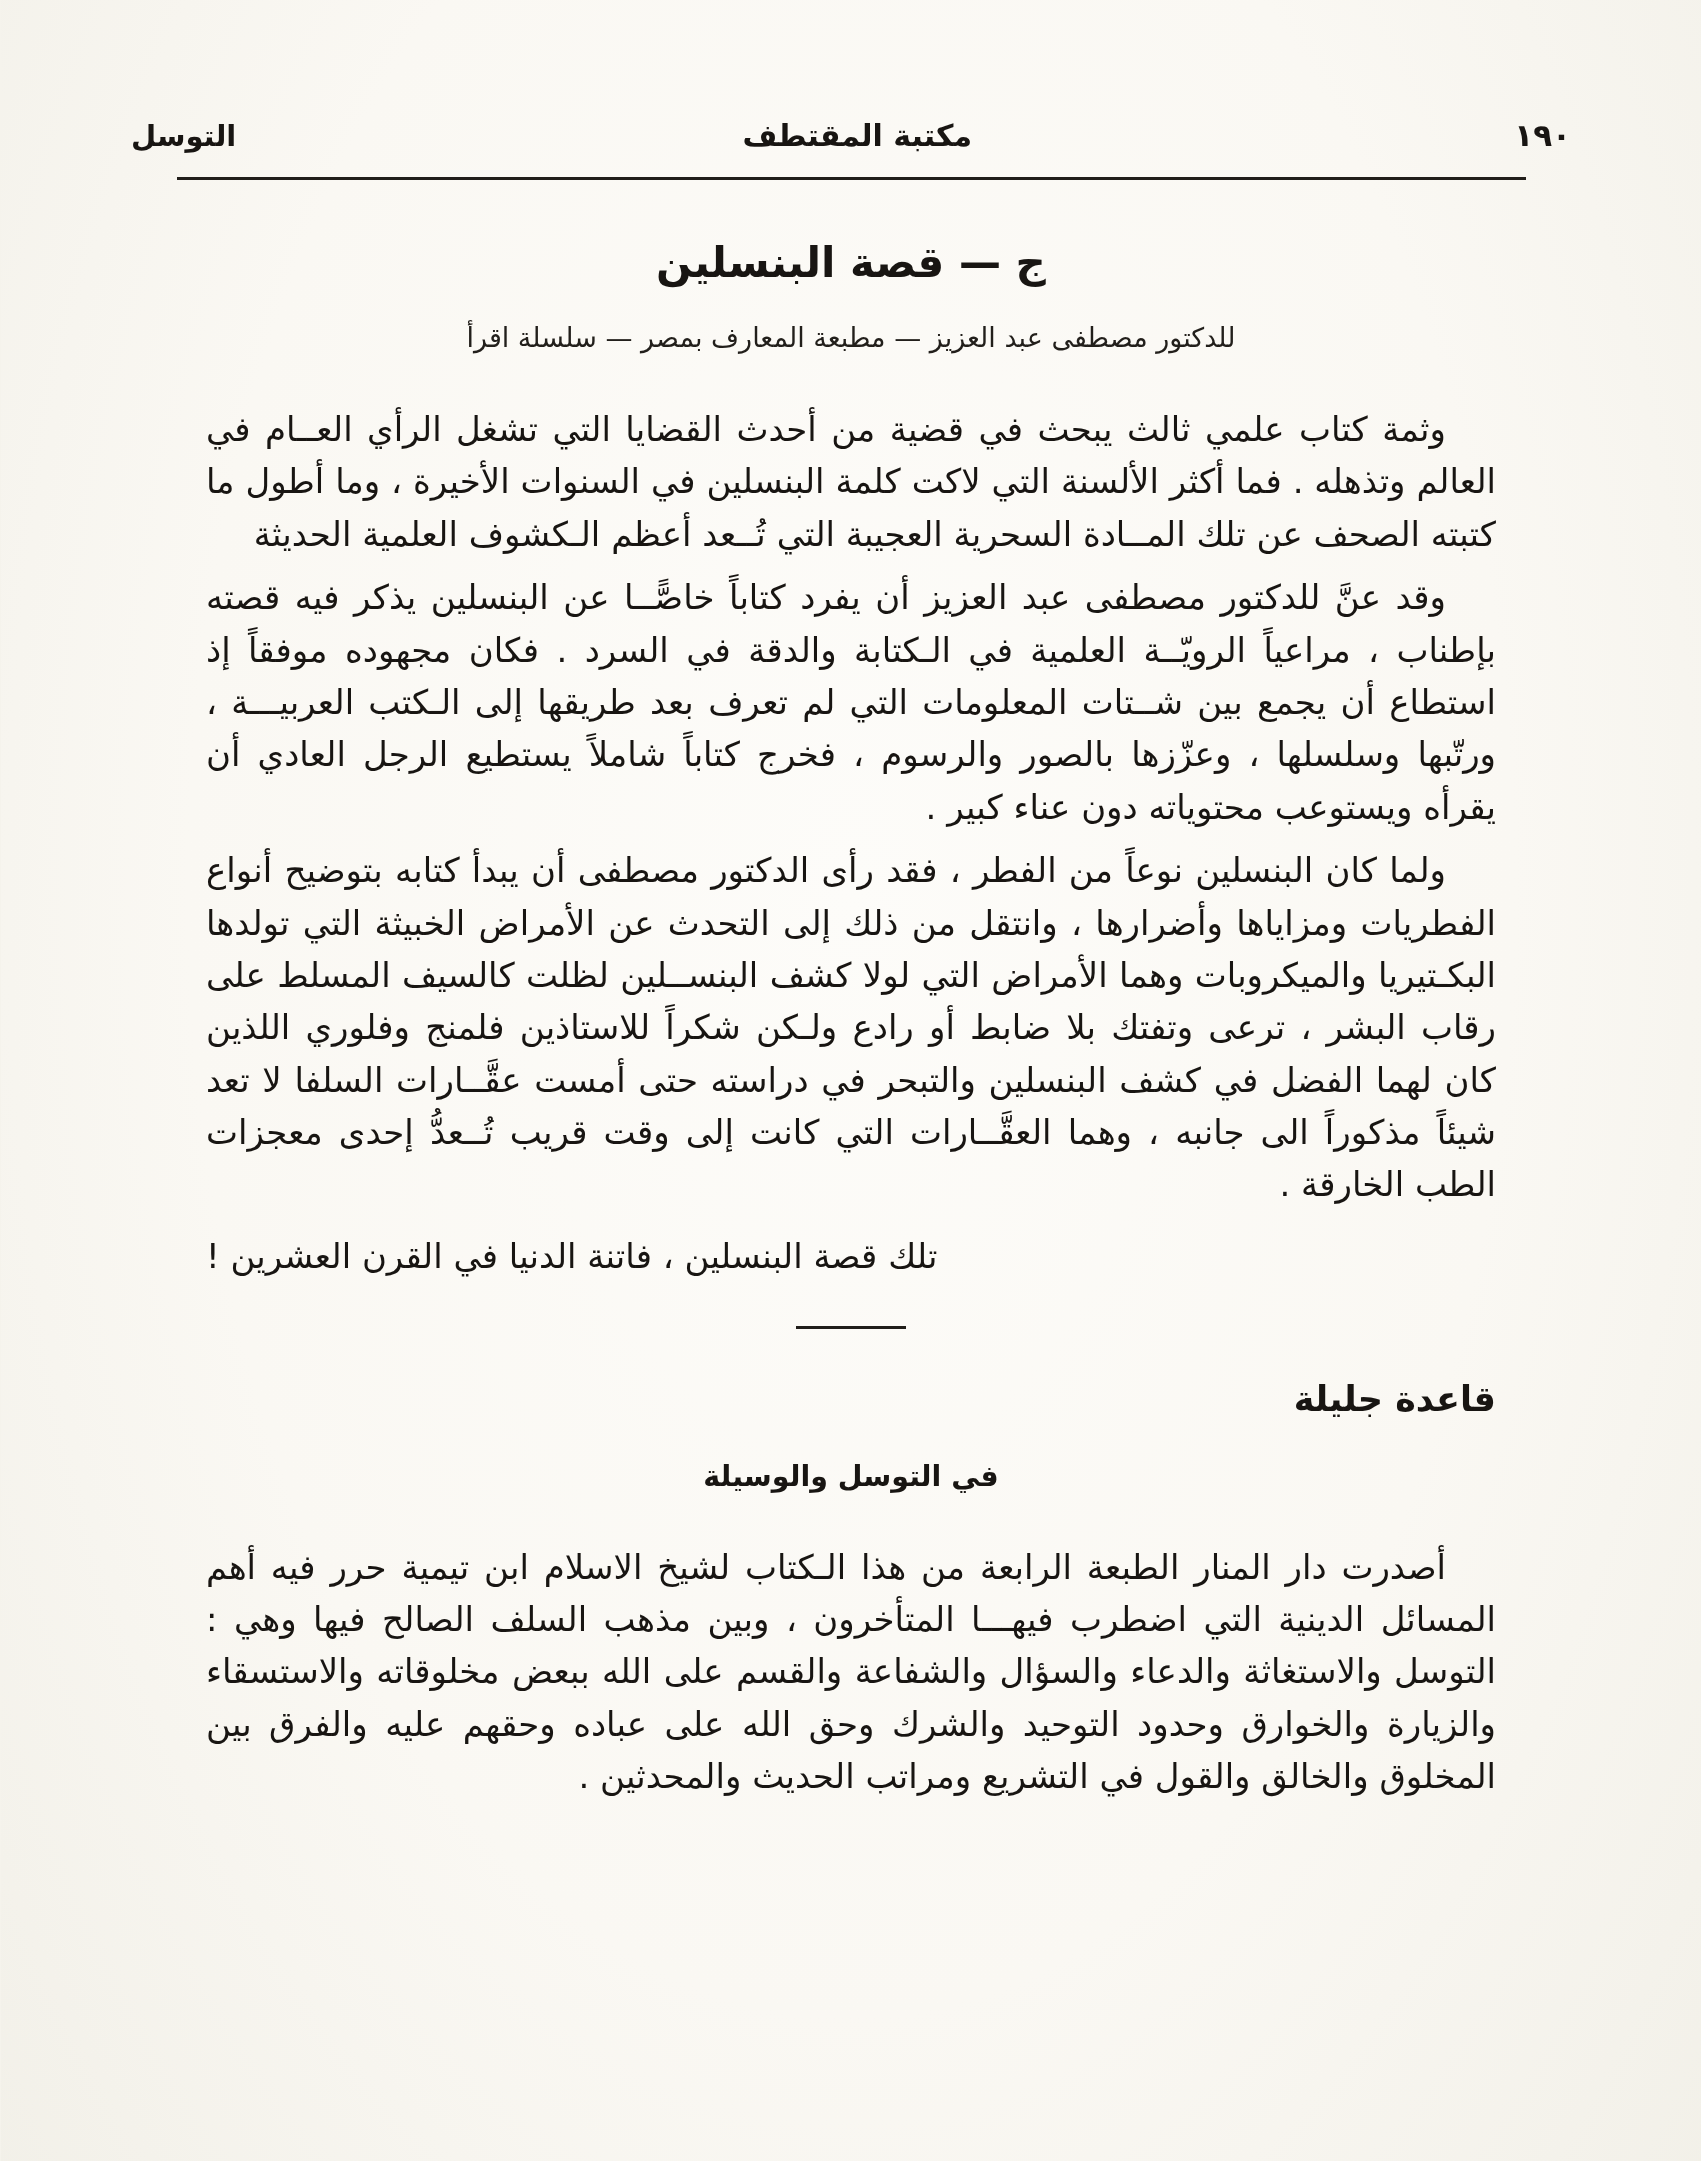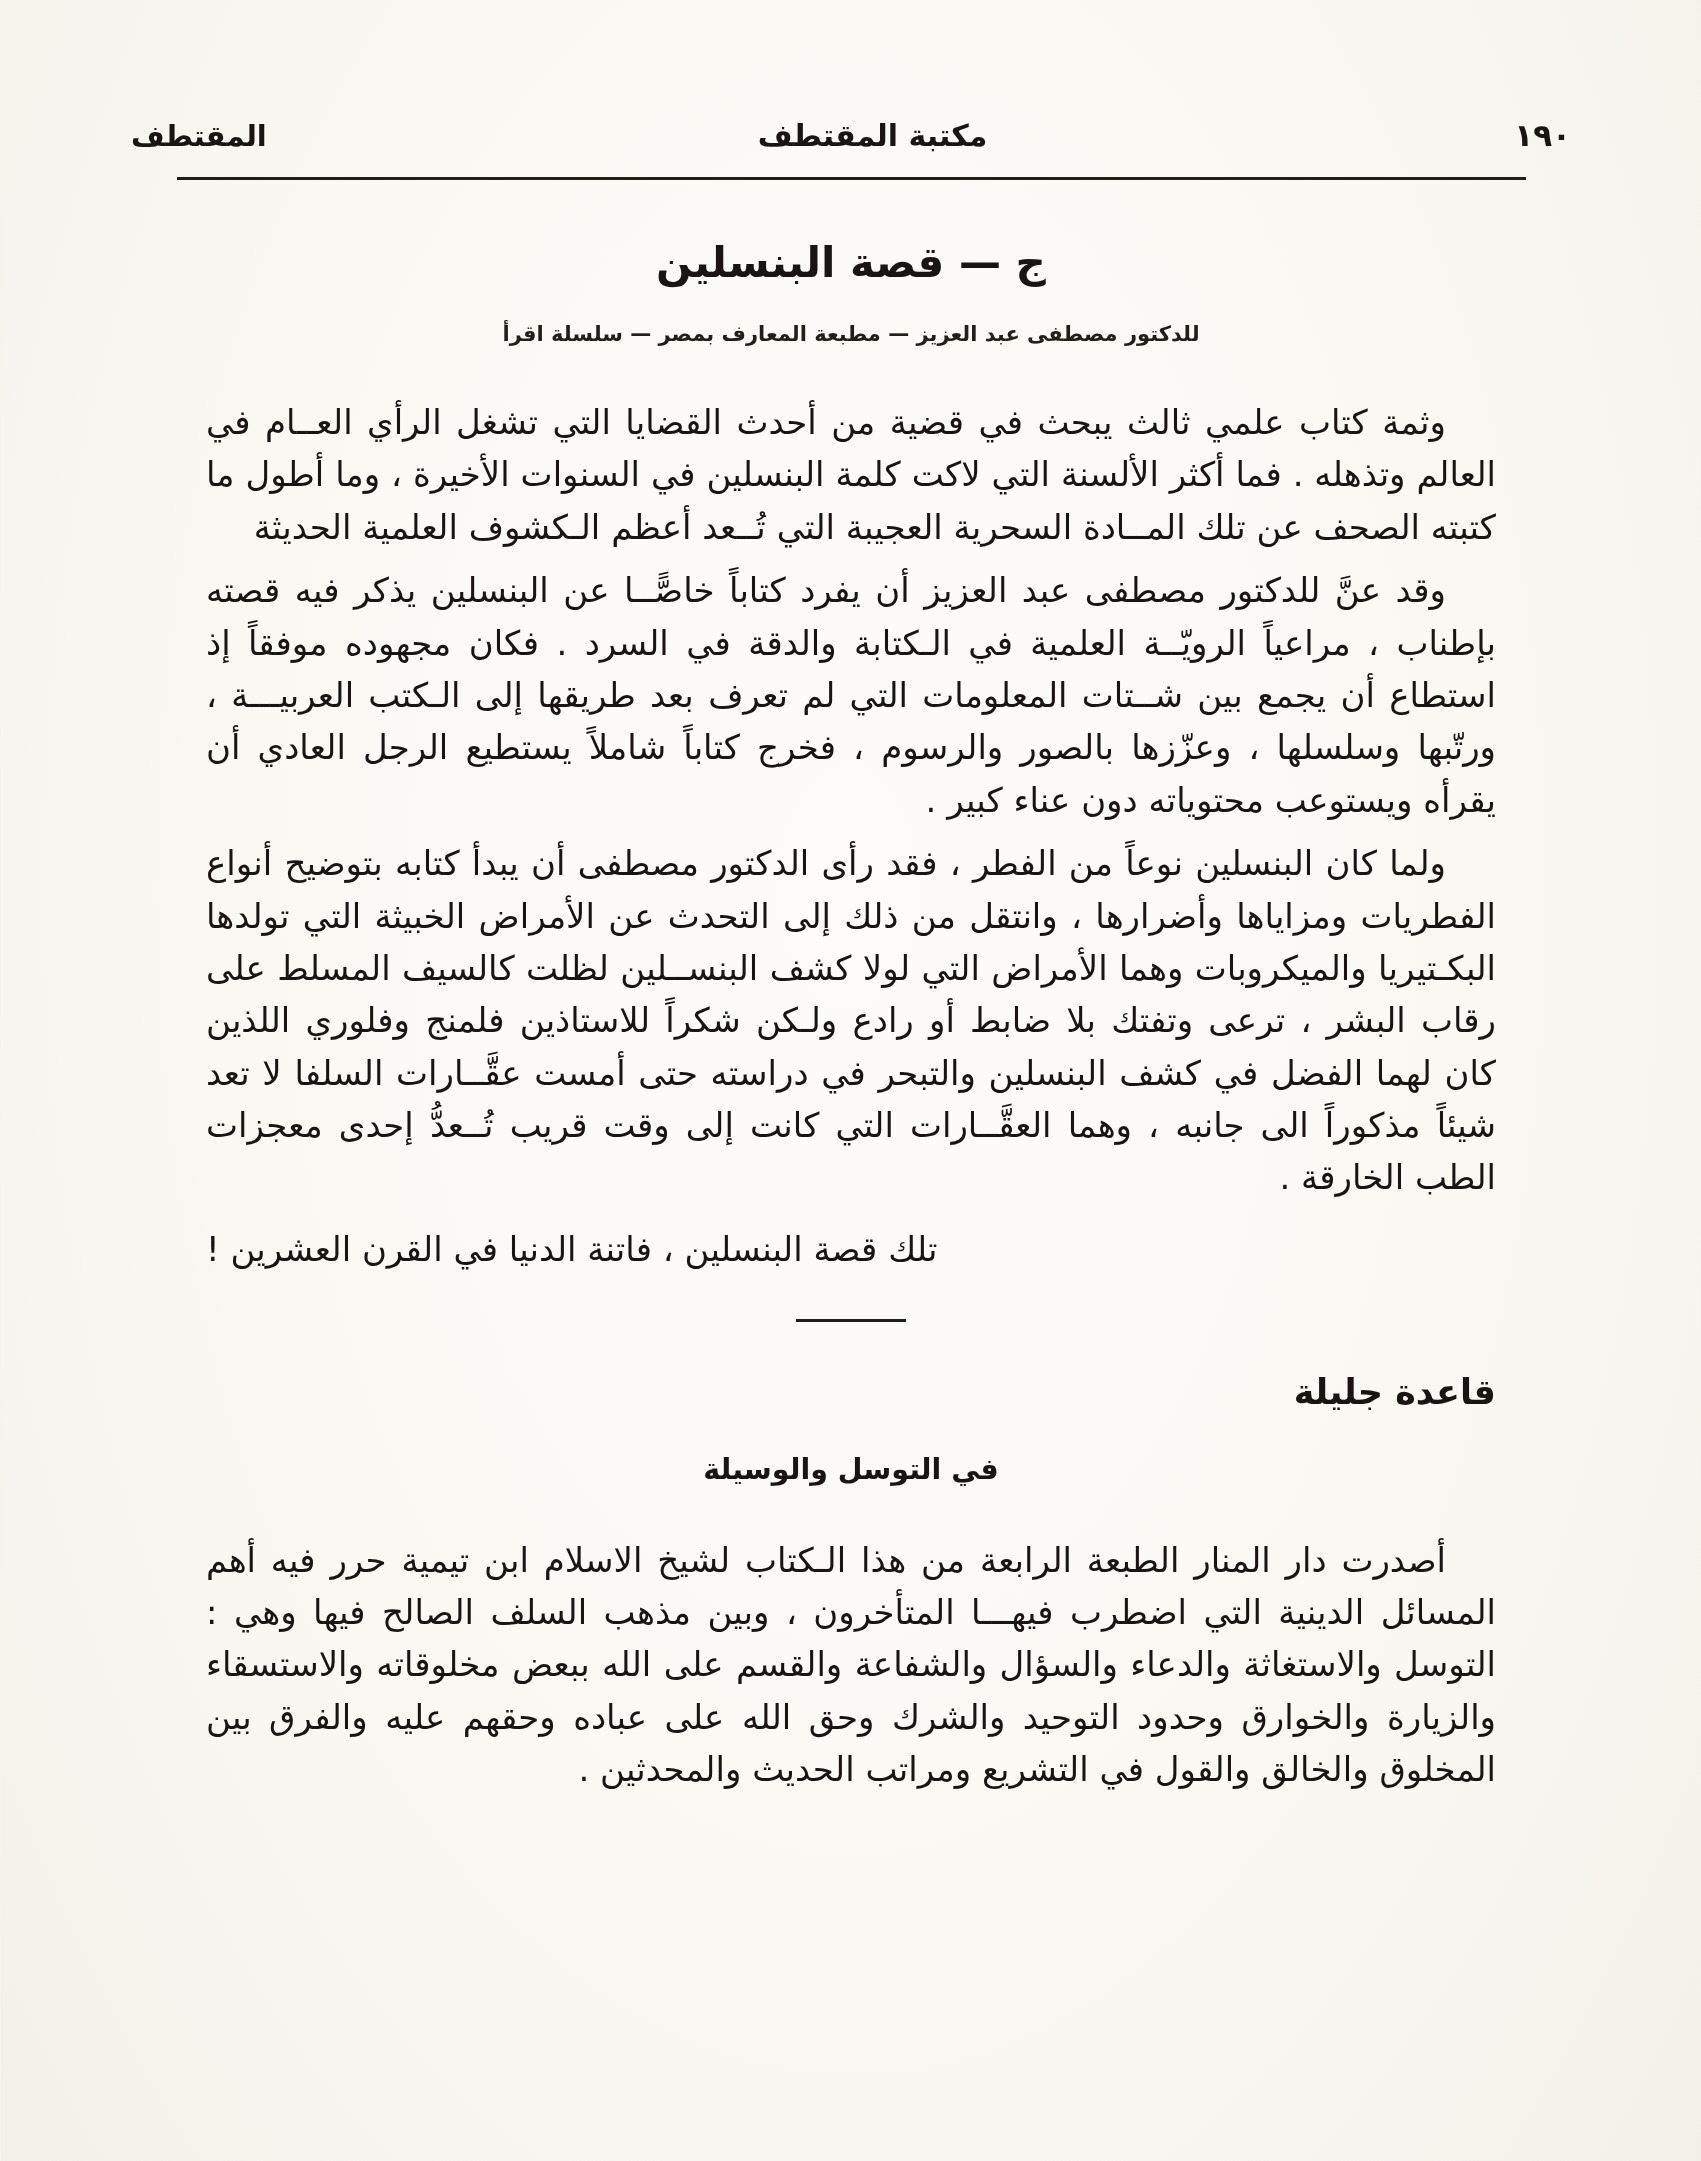--- a/index.html
+++ b/index.html
@@ -41,22 +41,22 @@
   
   .content { width: 1290px; margin: 8px auto; }
   .art-title {
     text-align: center;
     font-size: 42px;
     font-weight: bold;
     margin-top: 58px;
   }
   .byline {
     text-align: center;
-    font-size: 21px;
-    font-weight: bold;
+    font-size: 27px;
+    font-weight: normal;
     margin-top: 35px;
     color: #221f1b;
   }
   .body-text {
     margin-top: 50px;
     font-size: 34px;
     line-height: 1.54;
     text-align: justify;
     text-justify: inter-word;
   }
@@ -86,21 +86,21 @@
   .body-text-2 { margin-top: 48px; }
 </style>
 </head>
 <body>
 
 <div class="scan-page">
 
   <div class="header-row">
     <span class="page-num">١٩٠</span>
     <span class="head-center">مكتبة المقتطف</span>
-    <span class="head-left">المقتطف</span>
+    <span class="head-left">التوسل</span>
   </div>
 
   <div class="head-rule"></div>
 
   <div class="content">
 
     <div class="art-title">ج — قصة البنسلين</div>
 
     <div class="byline">للدكتور مصطفى عبد العزيز — مطبعة المعارف بمصر — سلسلة اقرأ</div>
 

